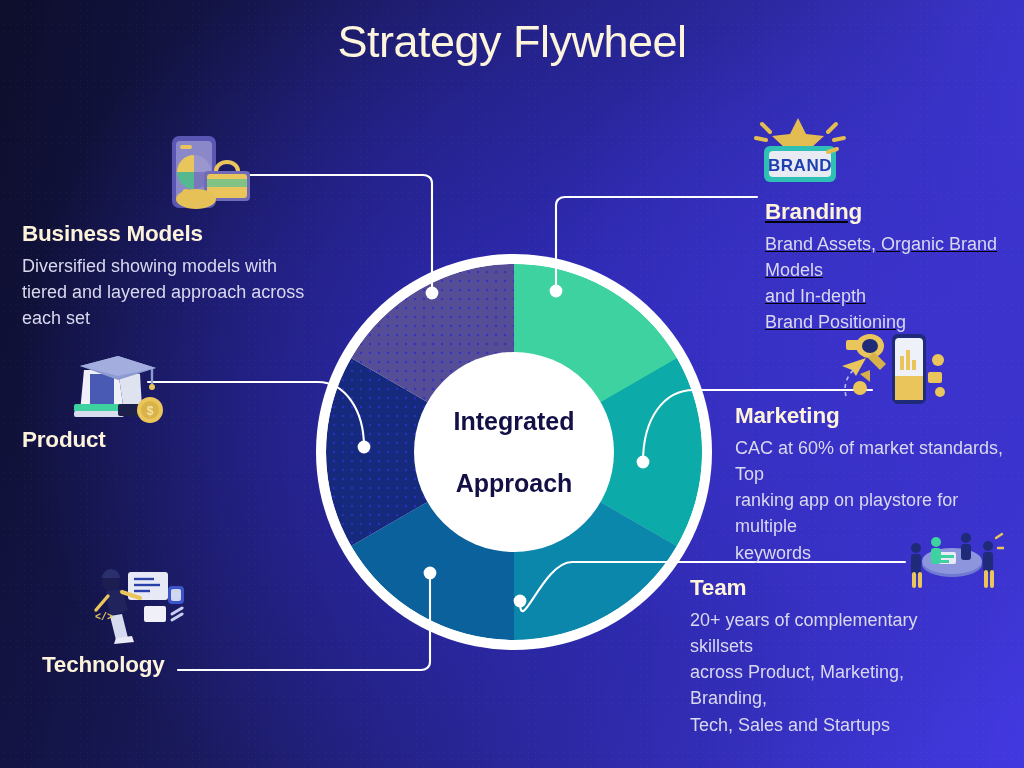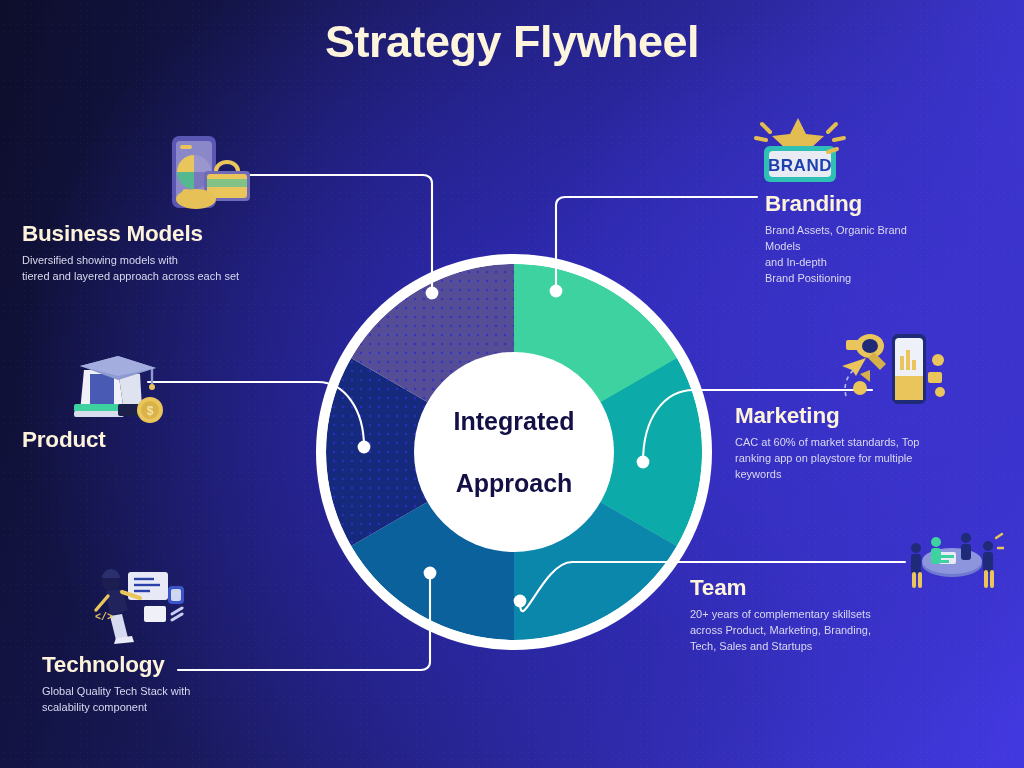--- a/index.html
+++ b/index.html
@@ -24,21 +24,21 @@
     position: absolute; inset: 0;
     background-image: radial-gradient(rgba(255,255,255,0.05) 0.6px, transparent 0.7px);
     background-size: 7px 7px;
     pointer-events: none;
   }
 
   
   .title {
     position: absolute; top: 16px; left: 0; width: 1024px;
     text-align: center;
-    font-size: 45px; font-weight: bold; letter-spacing: -0.5px;
+    font-size: 45px; font-weight: normal; letter-spacing: -0.5px;
     color: #fdf4dc;
     z-index: 6;
   }
 
   
   #wheel {
     position: absolute; left: 305px; top: 243px;
     width: 418px; height: 418px;
     z-index: 3;
   }
@@ -58,27 +58,27 @@
   #links { position: absolute; inset: 0; z-index: 4; pointer-events: none; }
 
   
   .block { position: absolute; z-index: 5; }
   .block h3 {
     font-size: 22.5px; font-weight: bold; color: #fdf2da;
     letter-spacing: -0.2px; line-height: 1.12;
     margin-bottom: 7px;
   }
   .block p {
-    font-size: 11px; line-height: 1.45; color: #d9d8ef;
+    font-size: 18px; line-height: 1.45; color: #d9d8ef;
     font-weight: 400;
   }
   .b-business { left: 22px; top: 221px; width: 310px; }
   .b-product  { left: 22px; top: 427px; width: 290px; }
   .b-tech     { left: 22px; top: 652px; width: 280px; margin-left: 20px; }
-  .b-branding { left: 765px; top: 191px; width: 245px; }
+  .b-branding { left: 765px; top: 199px; width: 245px; text-decoration: underline; }
   .b-marketing{ left: 735px; top: 403px; width: 270px; }
   .b-team     { left: 690px; top: 575px; width: 275px; }
   .b-tech h3 { display: inline-block; }
 
   
   .icon-art { position: absolute; z-index: 5; }
   .i-business { left: 160px; top: 133px; width: 100px; height: 88px; }
   .i-product  { left: 66px;  top: 344px; width: 104px; height: 82px; }
   .i-tech     { left: 88px;  top: 558px; width: 104px; height: 86px; }
   .i-branding { left: 750px; top: 112px; width: 100px; height: 84px; }
@@ -167,24 +167,20 @@
       <span>tiered and layered approach across each set</span>
     </p>
   </div>
 
   <div class="block b-product">
     <h3>Product</h3>
   </div>
 
   <div class="block b-tech">
     <h3>Technology</h3>
-    <p>
-      <span>Global Quality Tech Stack with</span><br>
-      <span>scalability component</span>
-    </p>
   </div>
 
   <div class="block b-branding">
     <h3>Branding</h3>
     <p>
       <span>Brand Assets, Organic Brand</span><br>
       <span>Models</span><br>
       <span>and In-depth</span><br>
       <span>Brand Positioning</span>
     </p>

